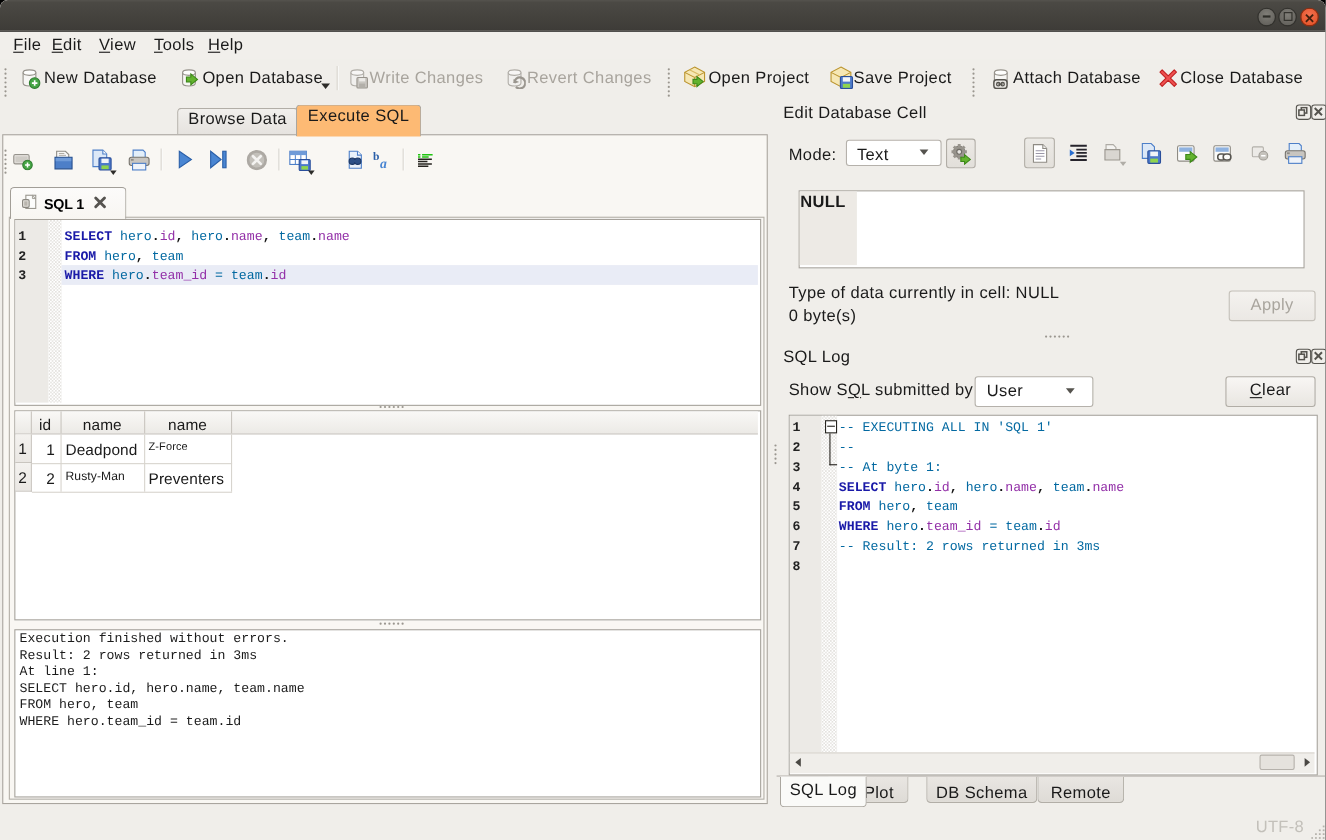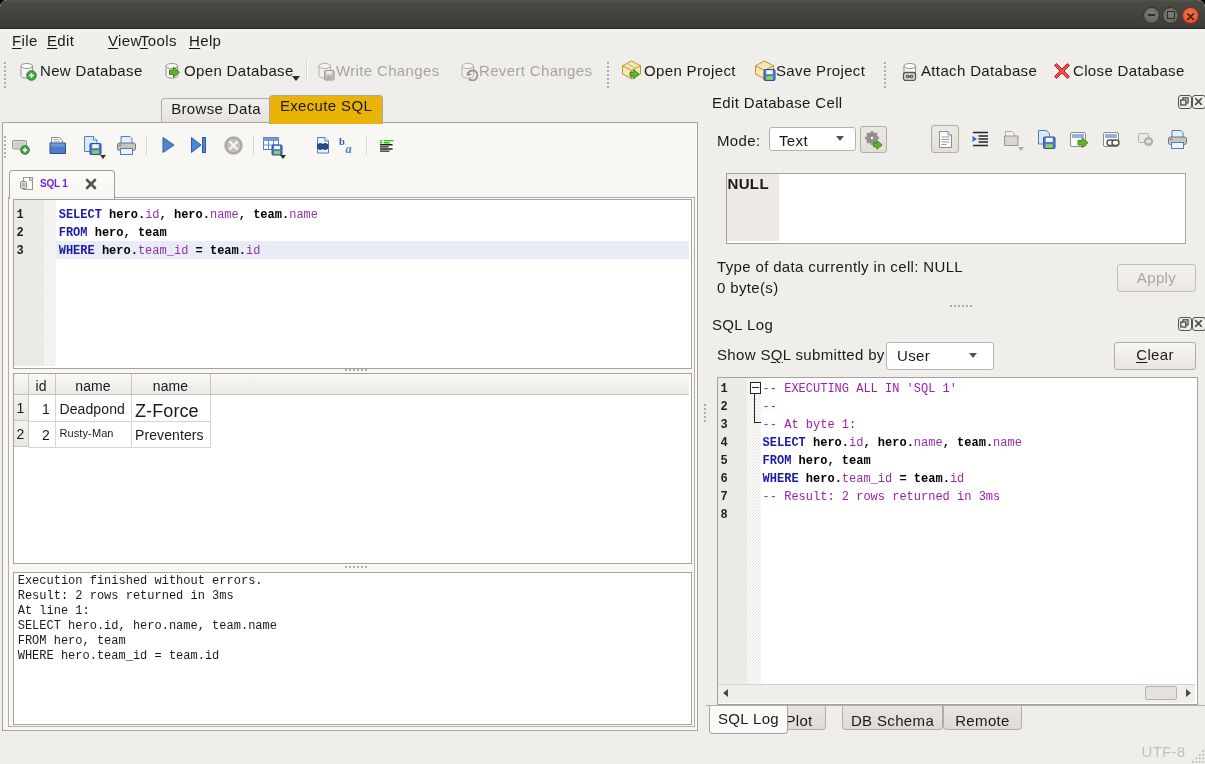--- a/index.html
+++ b/index.html
@@ -1,33 +1,33 @@
 <!DOCTYPE html>
 <html><head><meta charset="utf-8">
 <style>
 html,body{margin:0;padding:0;width:1205px;height:764px;overflow:hidden;background:#000;
  font-family:"Liberation Sans",sans-serif;}
 .a{position:absolute;}
 .ui{font-size:15px;color:#1a1a1a;letter-spacing:0.35px;white-space:pre;}
 .mono{font-family:"Liberation Mono",monospace;font-size:12px;white-space:pre;}
 .kw{color:#1a1aa8;font-weight:bold;}
-.tb{color:#000000;font-weight:bold;}
+.tb{color:#0369a1;font-weight:normal;}
 .fd{color:#9330a8;}
 .pn{color:#111;font-weight:bold;}
-.cm{color:#a21caf;}
+.cm{color:#0369a1;}
 .u{text-decoration:underline;text-underline-offset:2px;}
 .box{position:absolute;background:#fff;border:1px solid #a6a29b;}
 .gut{position:absolute;background:#eceae6;}
 .hatch{position:absolute;background-color:#fff;background-image:linear-gradient(45deg,#e3e1dd 25%,transparent 25%,transparent 75%,#e3e1dd 75%),linear-gradient(45deg,#e3e1dd 25%,transparent 25%,transparent 75%,#e3e1dd 75%);background-size:3px 3px;background-position:0 0,1.5px 1.5px;}
 .dots-h{position:absolute;display:flex;gap:2px;}
 .dots-h i{width:2px;height:2px;background:#9a968f;border-radius:1px;}
 .dots-v{position:absolute;display:flex;flex-direction:column;gap:2px;}
 .dots-v i{width:2px;height:2px;background:#9a968f;border-radius:1px;}
 .tab-i{position:absolute;background:linear-gradient(#f1efec,#e6e3df);border:1px solid #b2aea7;border-bottom:none;border-radius:4px 4px 0 0;text-align:center;}
-.tab-a{position:absolute;background:#eab308;border:1px solid #aaa69f;border-bottom:none;border-radius:4px 4px 0 0;text-align:center;z-index:5;}
+.tab-a{position:absolute;background:#fdba74;border:1px solid #aaa69f;border-bottom:none;border-radius:4px 4px 0 0;text-align:center;z-index:5;}
 .btab-i{position:absolute;background:linear-gradient(#e9e6e2,#dedbd6);border:1px solid #b2aea7;border-top:none;border-radius:0 0 4px 4px;text-align:center;}
 .btab-a{position:absolute;background:#fafaf8;border:1px solid #aaa69f;border-top:none;border-radius:0 0 4px 4px;text-align:center;z-index:5;}
 .btn{position:absolute;background:linear-gradient(#f8f6f4,#e9e6e1);border:1px solid #b1ada6;border-radius:3px;text-align:center;}
 .combo{position:absolute;background:#fff;border:1px solid #b5b1ab;border-radius:3px;}
 .carr{position:absolute;width:0;height:0;border-left:4.5px solid transparent;border-right:4.5px solid transparent;border-top:5px solid #55534e;}
 .dockbtn{position:absolute;width:12px;height:12px;border:1.6px solid #56544f;border-radius:3px;}
 .sep1{position:absolute;width:1px;background:#d9d6d0;box-shadow:1px 0 0 #fbfaf9;}
 </style></head>
 <body>
 <div id="win" style="position:absolute;left:0;top:0;width:1205px;height:764px;background:#f0eeea;border-radius:7px 7px 0 0;overflow:hidden;">
@@ -36,21 +36,21 @@
 <div class="a" style="left:1142.5px;top:6.5px;width:17px;height:17px;border-radius:50%;background:radial-gradient(circle at 50% 35%,#807e78,#5c5a55);border:1px solid #32312d;box-sizing:border-box;"></div>
 <div class="a" style="left:1147.5px;top:13.8px;width:7px;height:1.8px;background:#2e2d28;"></div>
 <div class="a" style="left:1162px;top:6.5px;width:17px;height:17px;border-radius:50%;background:radial-gradient(circle at 50% 35%,#807e78,#5c5a55);border:1px solid #32312d;box-sizing:border-box;"></div>
 <div class="a" style="left:1167px;top:11px;width:5.5px;height:5.5px;border:1.6px solid #2e2d28;"></div>
 <div class="a" style="left:1181.5px;top:6.5px;width:17px;height:17px;border-radius:50%;background:radial-gradient(circle at 50% 35%,#f4704f,#e04f22);border:1px solid #8e2c10;box-sizing:border-box;"></div>
 <div class="a" style="left:1185.5px;top:9.5px;font-size:12px;font-weight:bold;color:#44200e;">✕</div>
 
 <div class="a" style="left:0;top:29px;width:1205px;height:25px;background:#f1efeb;"></div>
 <div class="a ui" style="left:12px;top:31.5px;"><span class="u">F</span>ile</div>
 <div class="a ui" style="left:47px;top:31.5px;"><span class="u">E</span>dit</div>
-<div class="a ui" style="left:108px;top:31.5px;"><span class="u">V</span>iew</div>
+<div class="a ui" style="left:90px;top:31.5px;"><span class="u">V</span>iew</div>
 <div class="a ui" style="left:140px;top:31.5px;"><span class="u">T</span>ools</div>
 <div class="a ui" style="left:189px;top:31.5px;"><span class="u">H</span>elp</div>
 
 <div class="a" style="left:0;top:54px;width:1205px;height:41px;background:#f0eeea;"></div>
 <div class="dots-v" style="left:4px;top:62px;">
       <i></i>
       <i></i>
       <i></i>
       <i></i>
       <i></i>
@@ -221,21 +221,21 @@
   <div class="sep1" style="left:253px;top:135px;height:20px;"></div>
   <div class="sep1" style="left:366px;top:135px;height:20px;"></div>
 
   <div class="a" style="left:9px;top:170px;width:106px;height:28.5px;background:linear-gradient(#fcfbfa,#f8f6f2);border:1px solid #a29e97;border-bottom:none;border-radius:4px 4px 0 0;box-sizing:border-box;z-index:3;"></div>
   <svg class="a" style="left:19px;top:176px;z-index:4;" width="16" height="16" viewBox="0 0 16 16">
     <rect x="4.5" y="1.5" width="9" height="12" fill="#fcfcfb" stroke="#9a978f"></rect>
     <path d="M10.5 1.5 13.5 4.5 10.5 4.5 Z" fill="#e8e6e2" stroke="#9a978f" stroke-width="0.8"></path>
     <rect x="1.5" y="5.5" width="6" height="7" rx="1.2" fill="#e2dfda" stroke="#8a8780"></rect>
     <rect x="3" y="7" width="3" height="4" fill="#b9b5ae"></rect>
   </svg>
-  <div class="a ui" style="left:40px;top:178px;z-index:4;font-weight:bold;color:#6d28d9;font-size:10px;letter-spacing:-0.2px;">SQL 1</div>
+  <div class="a ui" style="left:40px;top:178px;z-index:4;font-weight:bold;color:#000000;font-size:13px;letter-spacing:-0.2px;">SQL 1</div>
   <svg class="a" style="left:85px;top:178px;z-index:4;" width="12" height="12" viewBox="0 0 12 12">
     <path d="M2 2 L10 10 M10 2 L2 10" stroke="#565450" stroke-width="2.6" stroke-linecap="round"></path>
   </svg>
 
   <div class="box" style="left:13px;top:199px;width:677px;height:168px;"></div>
   <div class="gut" style="left:14px;top:200px;width:30px;height:166px;"></div>
   <div class="hatch" style="left:44px;top:200px;width:12px;height:166px;"></div>
   <div class="a" style="left:56px;top:240.5px;width:633px;height:18px;background:#e9ecf6;"></div>
   <div class="a mono" style="left:16.5px;top:206px;line-height:18px;font-weight:bold;color:#222;">1
 2
@@ -271,21 +271,21 @@
   <div class="a" style="left:28.5px;top:420.5px;width:182px;height:1px;background:#d7d4ce;"></div>
   <div class="a" style="left:28.5px;top:446.5px;width:182px;height:1px;background:#d7d4ce;"></div>
   <div class="a" style="left:55px;top:395px;width:1px;height:52px;background:#d7d4ce;"></div>
   <div class="a" style="left:131px;top:395px;width:1px;height:52px;background:#d7d4ce;"></div>
   <div class="a" style="left:210px;top:395px;width:1px;height:52px;background:#d7d4ce;"></div>
 
   <div class="a ui" style="left:27px;top:400.5px;width:23px;text-align:right;font-size:14px;letter-spacing:0.1px;">1</div>
   <div class="a ui" style="left:27px;top:426.5px;width:23px;text-align:right;font-size:14px;letter-spacing:0.1px;">2</div>
   <div class="a ui" style="left:59.5px;top:400.5px;font-size:14px;letter-spacing:0.1px;">Deadpond</div>
   <div class="a ui" style="left:59.5px;top:426.5px;font-size:11px;letter-spacing:0.1px;">Rusty-Man</div>
-  <div class="a ui" style="left:135px;top:400.5px;font-size:18px;letter-spacing:0.1px;">Z-Force</div>
+  <div class="a ui" style="left:135px;top:400.5px;font-size:10px;letter-spacing:0.1px;">Z-Force</div>
   <div class="a ui" style="left:135px;top:426.5px;font-size:14px;letter-spacing:0.1px;">Preventers</div>
 
   <div class="dots-h" style="left:345px;top:565.5px;">
         <i></i>
         <i></i>
         <i></i>
         <i></i>
         <i></i>
         <i></i>
       </div>

